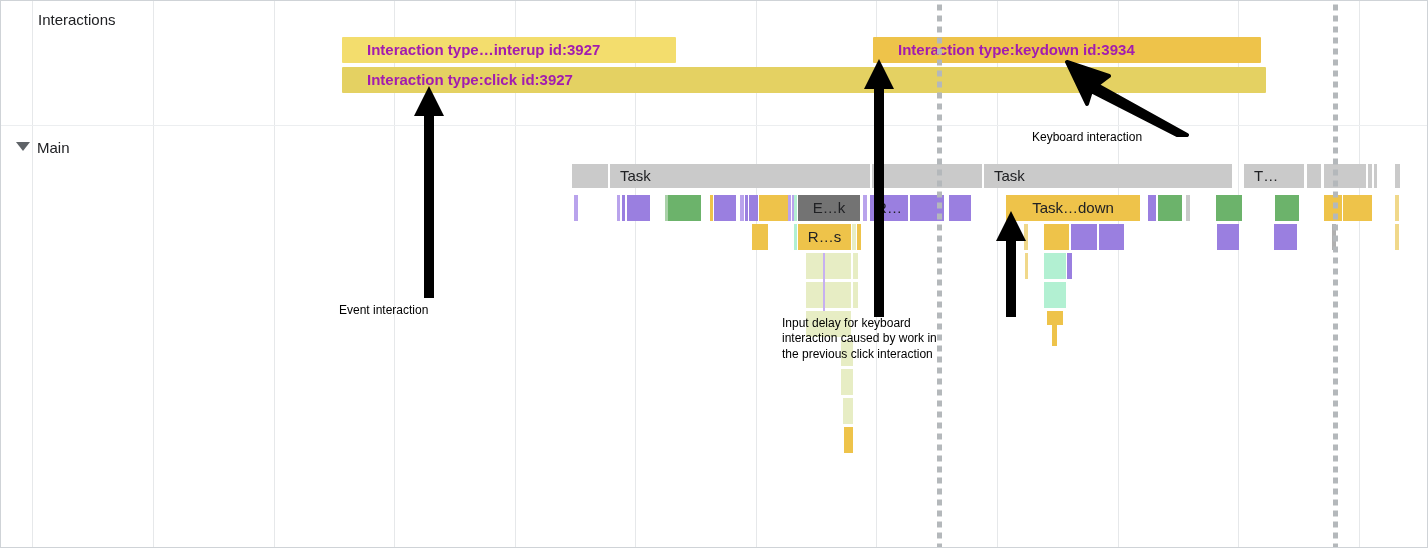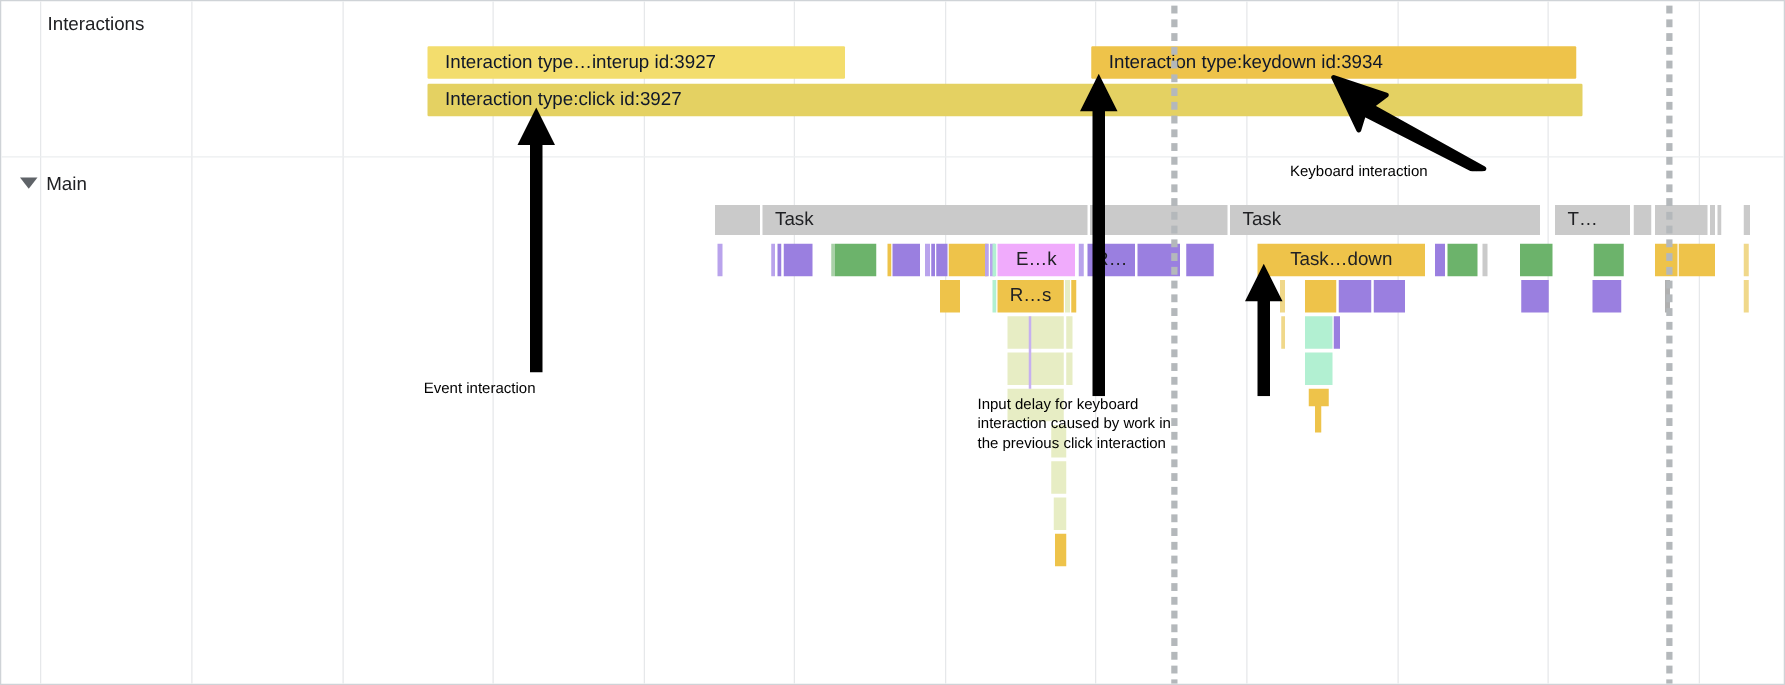--- a/index.html
+++ b/index.html
@@ -14,22 +14,22 @@
            background-image:linear-gradient(#b4b8bb 55%, rgba(255,255,255,0) 0%);
            background-position:left;background-size:5px 11px;background-repeat:repeat-y;}
 
   
   .track-label{position:absolute;font-size:15px;color:#202124;white-space:nowrap;}
   .tri{position:absolute;width:0;height:0;border-left:7px solid transparent;
        border-right:7px solid transparent;border-top:9px solid #5f6368;}
 
   
   .ibar{position:absolute;height:26px;border-radius:1px;box-sizing:border-box;
-        font-size:15px;color:#0f172a;line-height:26px;padding-left:14px;
-        white-space:nowrap;overflow:hidden;}
+        font-size:15px;color:#a21caf;line-height:26px;padding-left:25px;
+        white-space:nowrap;overflow:hidden;font-weight:bold;}
 
   
   .fblock{position:absolute;box-sizing:border-box;overflow:hidden;}
   .ftask{background:#cacaca;}
   .ftask .ftxt{font-size:15px;color:#202124;line-height:24px;padding-left:10px;
                white-space:nowrap;}
   .fev{font-size:15px;color:#202124;line-height:26px;text-align:center;
        white-space:nowrap;overflow:hidden;}
 
   
@@ -92,21 +92,21 @@
   <div class="fblock" style="left:667px;top:194px;width:33px;height:26px;background:#6cb36b"></div>
   <div class="fblock" style="left:709px;top:194px;width:3px;height:26px;background:#eec34a"></div>
   <div class="fblock" style="left:713px;top:194px;width:22px;height:26px;background:#9a7fe0"></div>
   <div class="fblock" style="left:739px;top:194px;width:4px;height:26px;background:#b9a3ec"></div>
   <div class="fblock" style="left:744px;top:194px;width:3px;height:26px;background:#9a7fe0"></div>
   <div class="fblock" style="left:748px;top:194px;width:9px;height:26px;background:#9a7fe0"></div>
   <div class="fblock" style="left:758px;top:194px;width:31px;height:26px;background:#eec34a"></div>
   <div class="fblock" style="left:791px;top:194px;width:4px;height:26px;background:#b9a3ec"></div>
   <div class="fblock" style="left:787px;top:194px;width:3px;height:26px;background:#b9a3ec"></div>
   <div class="fblock" style="left:793px;top:194px;width:3px;height:26px;background:#b2f0d2"></div>
-  <div class="fblock fev" style="left:797px;top:194px;width:62px;height:26px;background:#f0abfc">E…k</div>
+  <div class="fblock fev" style="left:797px;top:194px;width:62px;height:26px;background:#737373">E…k</div>
   <div class="fblock" style="left:862px;top:194px;width:4px;height:26px;background:#b9a3ec"></div>
   <div class="fblock fev" style="left:869px;top:194px;width:38px;height:26px;background:#9a7fe0">R…</div>
   <div class="fblock" style="left:909px;top:194px;width:34px;height:26px;background:#9a7fe0"></div>
   <div class="fblock" style="left:948px;top:194px;width:22px;height:26px;background:#9a7fe0"></div>
   <div class="fblock fev" style="left:1005px;top:194px;width:134px;height:26px;background:#eec34a">Task…down</div>
   <div class="fblock" style="left:1147px;top:194px;width:8px;height:26px;background:#9a7fe0"></div>
   <div class="fblock" style="left:1157px;top:194px;width:24px;height:26px;background:#6cb36b"></div>
   <div class="fblock" style="left:1185px;top:194px;width:4px;height:26px;background:#cacaca"></div>
   <div class="fblock" style="left:1215px;top:194px;width:26px;height:26px;background:#6cb36b"></div>
   <div class="fblock" style="left:1274px;top:194px;width:24px;height:26px;background:#6cb36b"></div>

